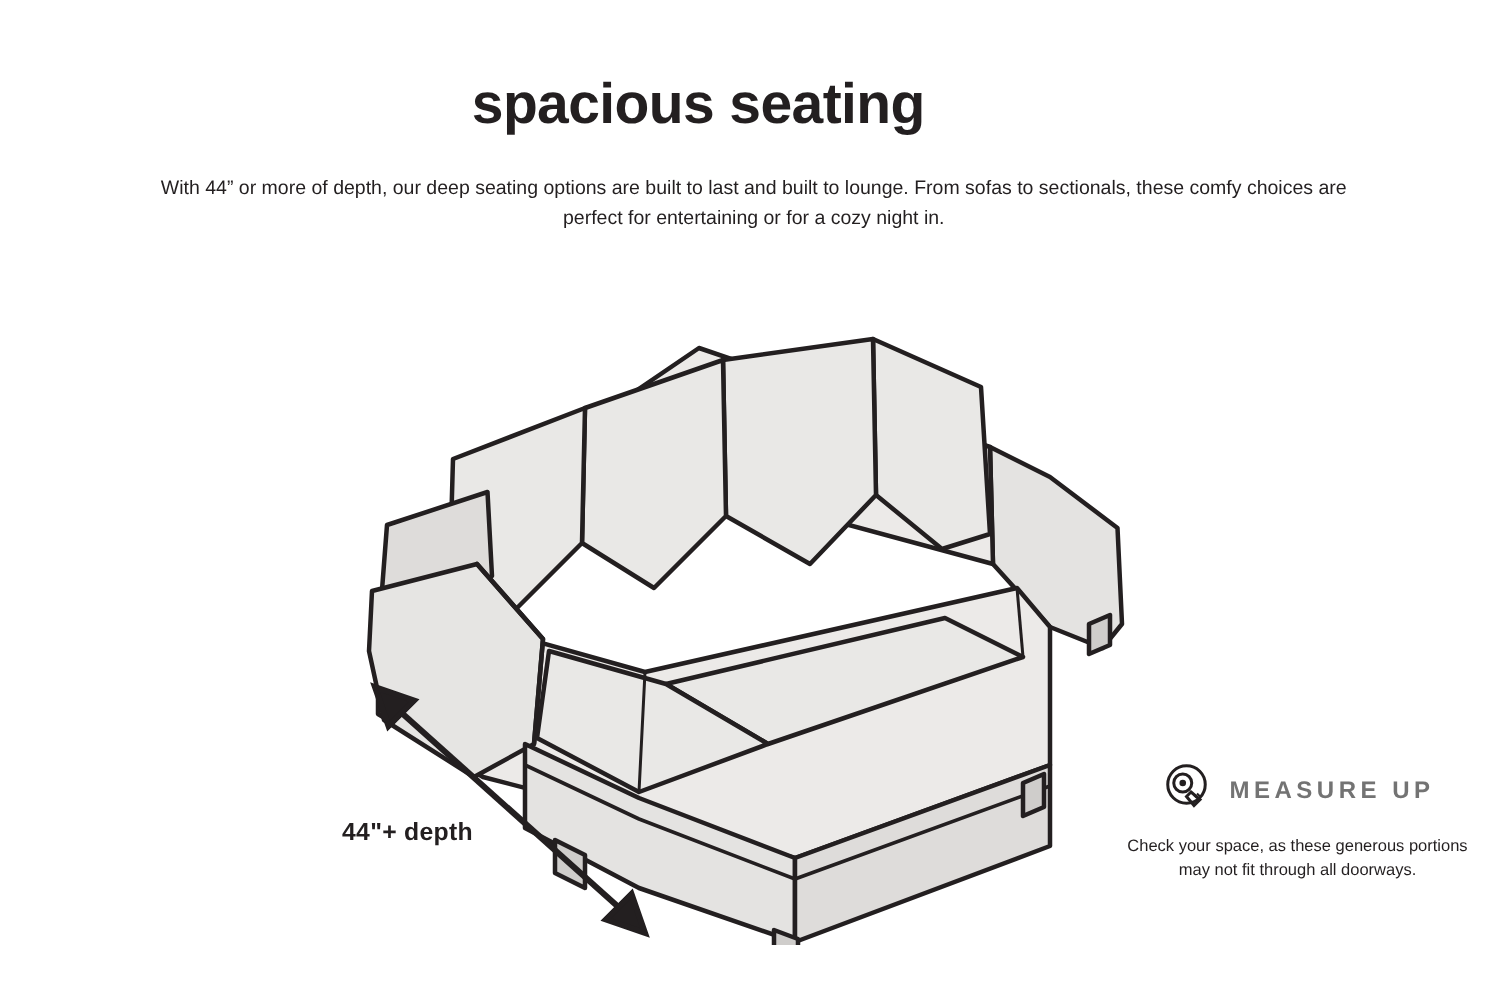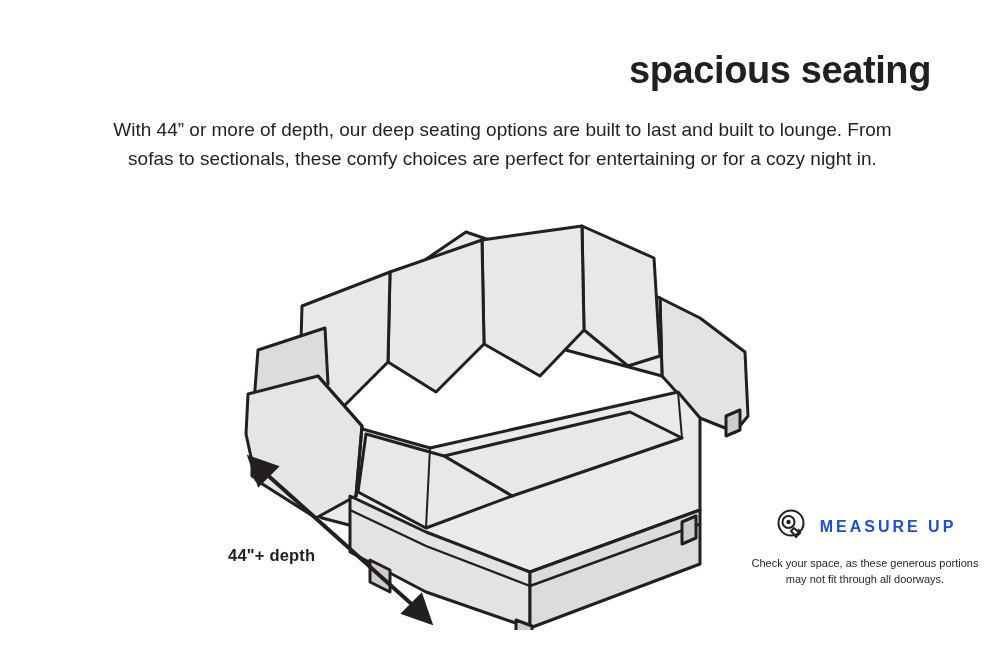--- a/index.html
+++ b/index.html
@@ -19,35 +19,35 @@
   .page {
     position: absolute;
     inset: 0;
   }
 
   .headline {
     position: absolute;
     top: 50px;
     left: 0;
     width: 931px;
-    text-align: right;
+    text-align: center;
     font-size: 38px;
     font-weight: bold;
     letter-spacing: -0.4px;
     color: #231f20;
     line-height: 1.1;
   }
 
   .subcopy {
     position: absolute;
     top: 115px;
     left: 90px;
     width: 825px;
     text-align: center;
-    font-size: 19px;
+    font-size: 13px;
     line-height: 1.55;
     color: #231f20;
   }
 
   .illustration {
     position: absolute;
     top: 180px;
     left: 230px;
     width: 560px;
     height: 450px;
@@ -64,21 +64,21 @@
     display: flex;
     align-items: center;
     justify-content: center;
     gap: 12px;
     margin-bottom: 10px;
   }
   .measure-title {
     font-size: 16px;
     font-weight: bold;
     letter-spacing: 3px;
-    color: #1d4ed8;
+    color: #737373;
   }
   .measure-note {
     font-size: 11px;
     line-height: 1.45;
     color: #231f20;
   }
 
   .depth-label {
     position: absolute;
     left: 228px;

